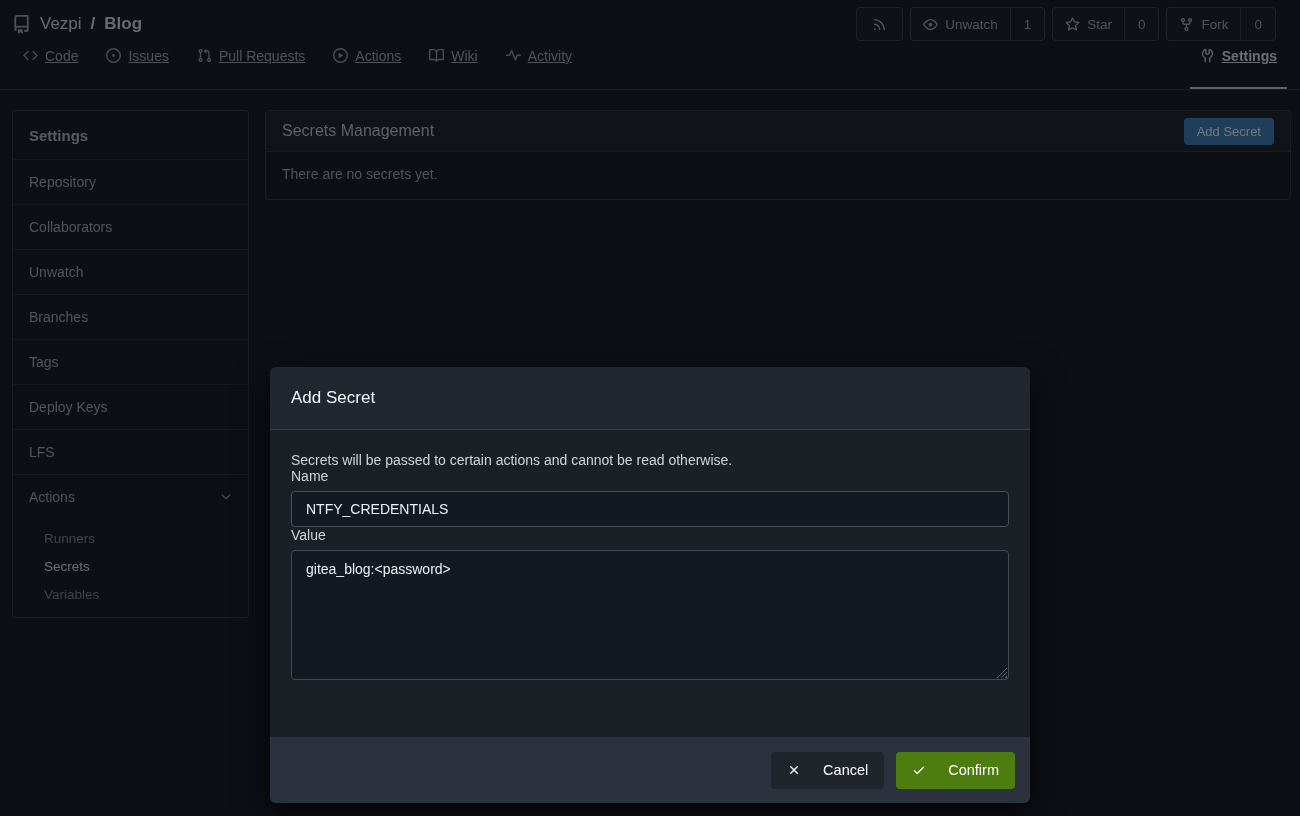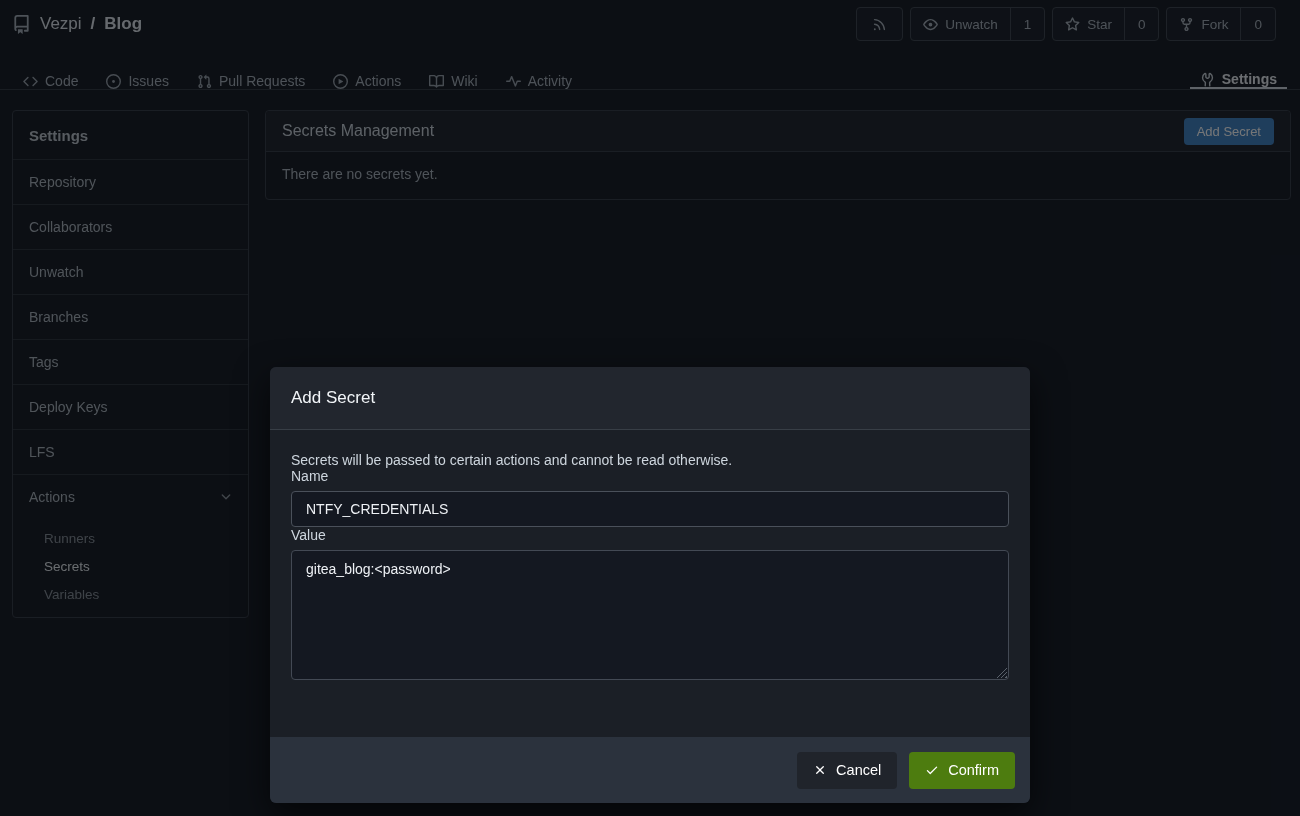--- a/index.html
+++ b/index.html
@@ -23,22 +23,22 @@
   .topbar-right { margin-left:auto; display:flex; gap:7px; }
   .btn-group { display:flex; align-items:stretch; height:34px; border:1px solid #3f4650;
     border-radius:4px; background:#1c212a; color:#a7b0bb; font-size:13.5px; overflow:hidden; }
   .btn-group .seg { display:flex; align-items:center; gap:7px; padding:0 12px; cursor:pointer; }
   .btn-group .count { border-left:1px solid #3f4650; padding:0 13px; display:flex; align-items:center; }
   .rss-group .seg { padding:0 15px; }
 
   
   .navbar { position:absolute; top:48px; left:0; width:1300px; height:42px;
     display:flex; align-items:stretch; padding:0 13px; border-bottom:1px solid #343b44; }
-  .tab { display:flex; align-items:flex-end; gap:7px; padding:0 10px; margin-right:8px;
-    color:#a7b0bb; font-size:14px; cursor:pointer; }
+  .tab { display:flex; align-items:flex-start; gap:7px; padding:0 10px; margin-right:8px;
+    color:#a7b0bb; font-size:14px; cursor:pointer;text-decoration:underline; }
   .tab .icon { color:#99a2ad; }
   .tab-settings { margin-left:auto; margin-right:0; color:#e8ecf1; font-weight:700;
     border-bottom:2px solid #cfd6dd; }
   .tab-settings .icon { color:#c9d1d9; }
 
   
   .sidebar { position:absolute; left:12px; top:110px; width:237px; height:508px;
     border:1px solid #363d47; border-radius:4px; background:#181c24; }
   .side-title { height:48px; display:flex; align-items:center; padding:0 16px;
     font-size:15px; font-weight:600; color:#bcc4cd; }
@@ -80,21 +80,21 @@
   .textarea-wrap { position:relative; }
   .text-area { width:100%; height:130px; background:#141821; border:1px solid #434954;
     border-radius:4px; color:#eef1f5; font-size:14px; padding:10px 14px;
     font-family:inherit; resize:none; display:block; }
   .resize-handle { position:absolute; right:2px; bottom:2px; width:11px; height:11px;
     background:repeating-linear-gradient(135deg, transparent 0 2px, #5a616b 2px 3px);
     clip-path:polygon(100% 0, 0 100%, 100% 100%); }
   .modal-footer { position:absolute; left:0; bottom:0; width:100%; height:66px;
     background:#2b323d; display:flex; align-items:center; justify-content:flex-end;
     gap:12px; padding:0 15px; }
-  .modal-btn { height:37px; display:flex; align-items:center; gap:9px; padding:0 16px;
+  .modal-btn { height:37px; display:flex; align-items:center; gap:22px; padding:0 16px;
     border:none; border-radius:4px; font-size:14.5px; color:#ffffff; cursor:pointer;
     font-family:inherit; }
   .cancel-btn { background:#20242b; }
   .confirm-btn { background:#4d7c0f; }
 </style>
 </head>
 <body>
 
 <div class="topbar">
   <div class="repo-title">

